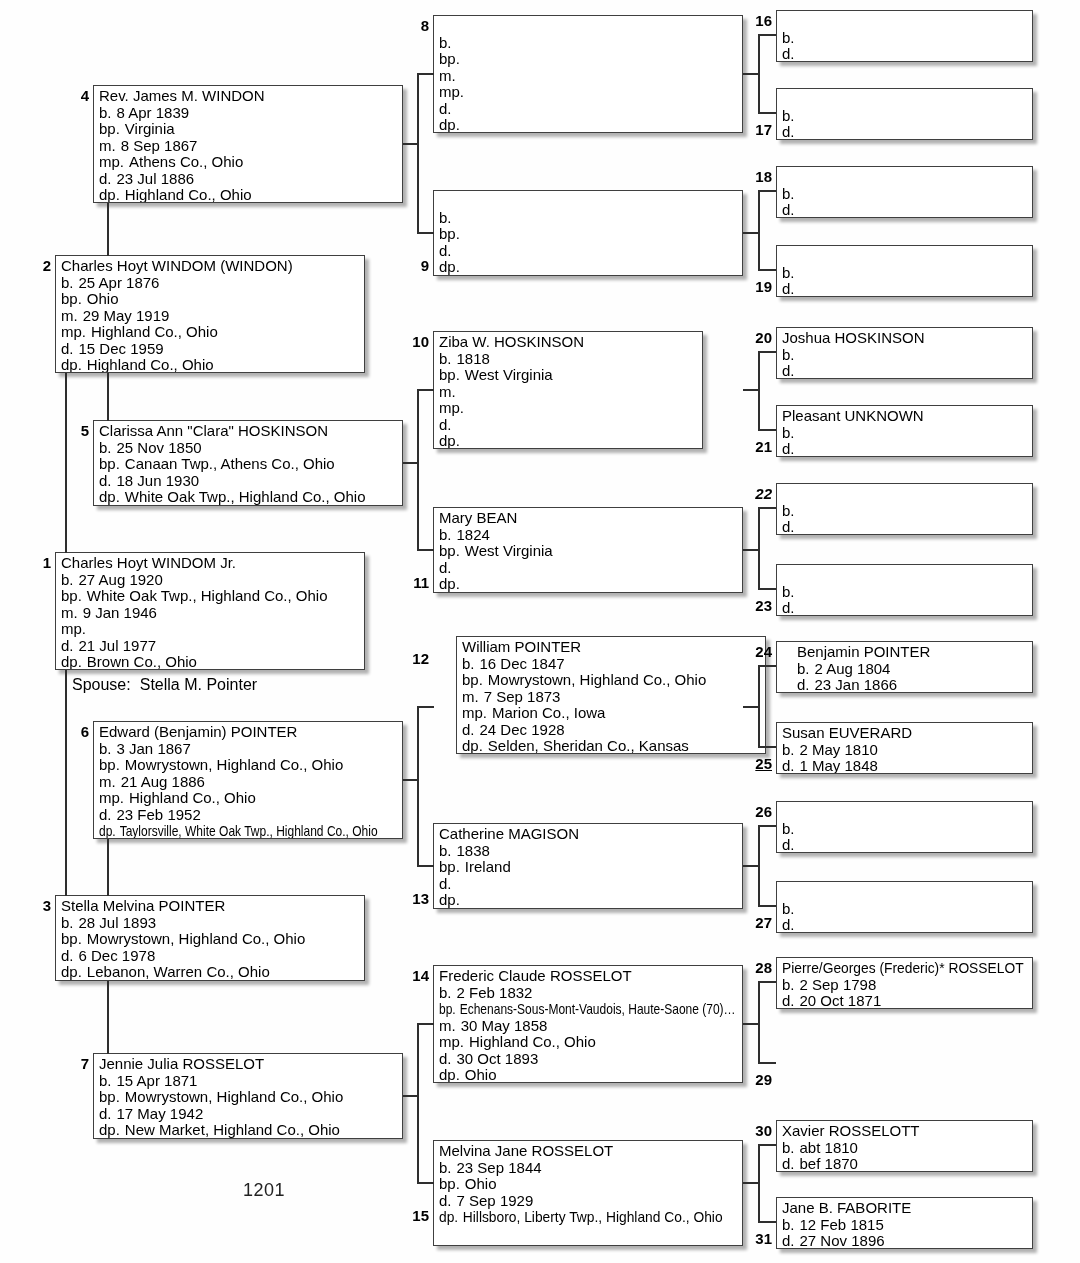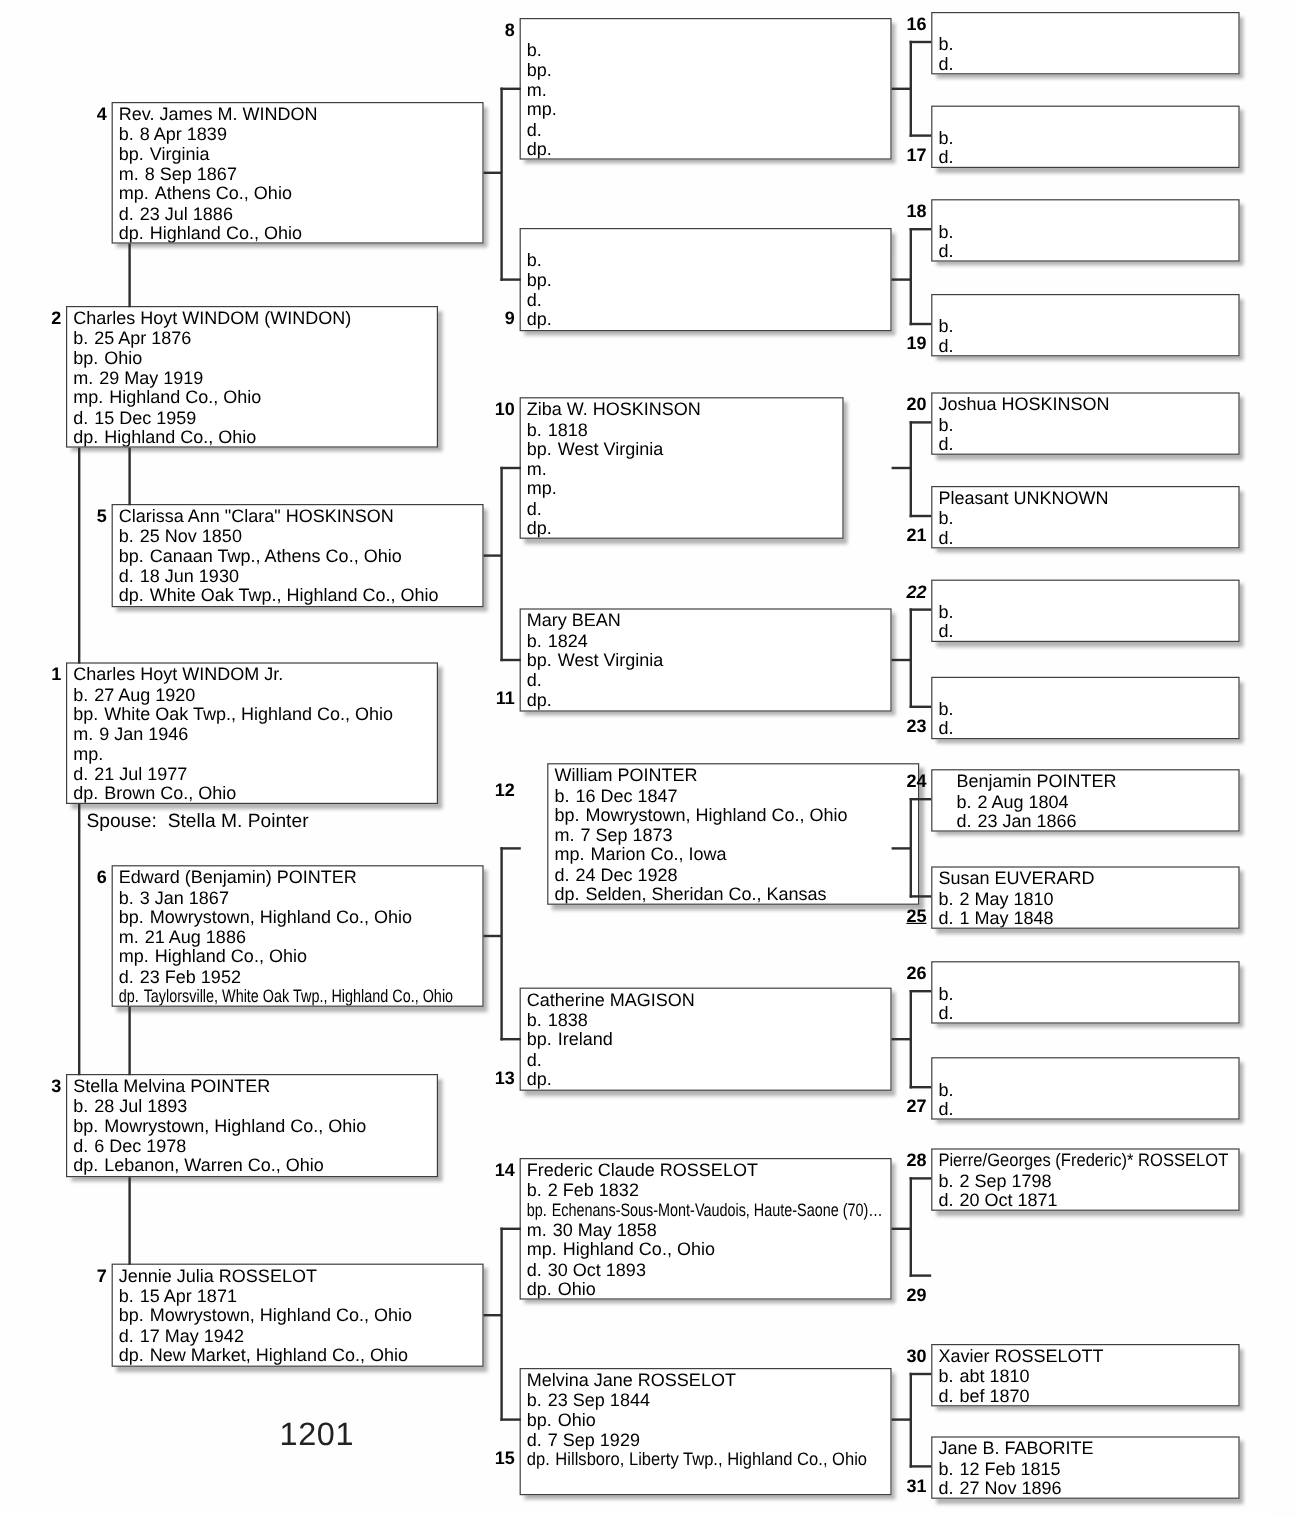--- a/index.html
+++ b/index.html
@@ -13,21 +13,21 @@
     font-size:15px;line-height:16.5px;overflow:hidden;white-space:nowrap;
   }
   .pline{height:16.5px;white-space:nowrap;}
   .pfx{margin-right:5px;}
   .num{position:absolute;width:34px;text-align:right;font-weight:700;font-size:15px;color:#000;}
   .cline{position:absolute;background:#2e2e2e;}
   .c92{transform:scaleX(.92);transform-origin:0 60%;}
   .c80{transform:scaleX(.80);transform-origin:0 60%;}
   .spouse{position:absolute;left:72px;top:676px;font-size:16px;}
   .spouse .lbl{margin-right:9px;}
-  .pagenum{position:absolute;left:232px;top:1180px;width:64px;text-align:center;font-size:27px;color:#222;letter-spacing:.5px;}
+  .pagenum{position:absolute;left:232px;top:1180px;width:64px;text-align:center;font-size:18px;color:#222;letter-spacing:.5px;}
 </style>
 </head>
 <body>
 
 <div class="stage">
   <div class="spouse">
     <span class="lbl">Spouse:</span><span>Stella M. Pointer</span>
   </div>
   <div class="pagenum">1201</div>
 <div class="pbox" style="left: 55px; top: 552px; width: 310px; height: 118px;">

